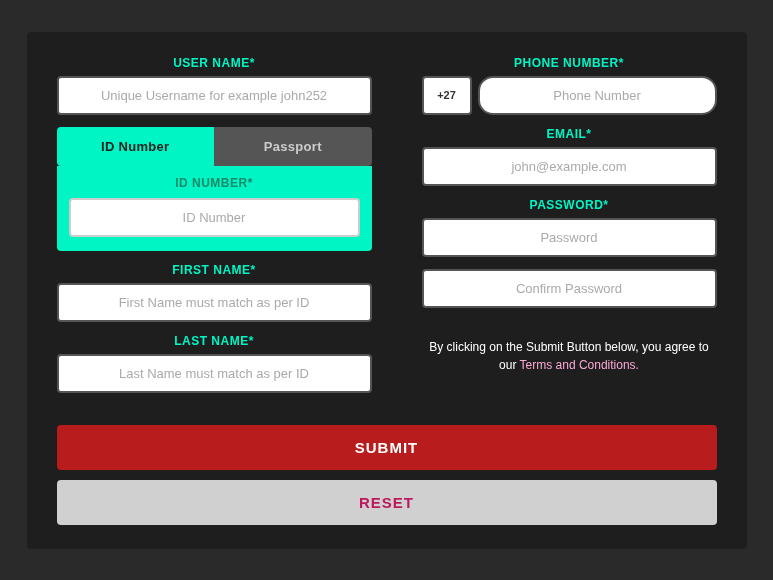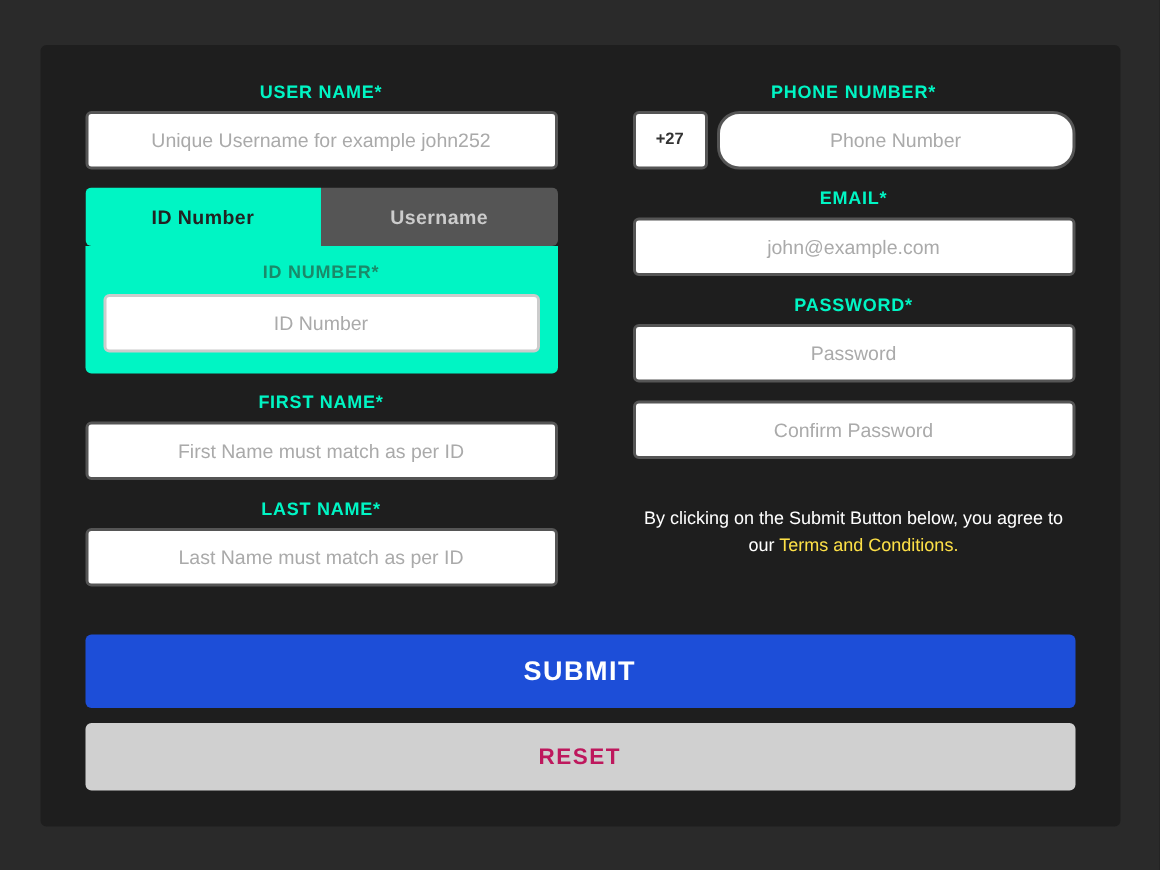--- a/index.html
+++ b/index.html
@@ -162,32 +162,32 @@
     .terms-text {
       color: #fff;
       font-size: 12px;
       text-align: center;
       line-height: 1.5;
       margin-top: 10px;
       margin-bottom: 4px;
     }
 
     .terms-link {
-      color: #fde047;
+      color: #f9a8d4;
       text-decoration: none;
       cursor: pointer;
     }
 
     
     .submit-btn {
       width: 100%;
       padding: 14px;
-      background-color: #1d4ed8;
+      background-color: #b91c1c;
       color: #fff;
-      font-size: 18px;
+      font-size: 15px;
       font-weight: bold;
       border: none;
       border-radius: 4px;
       cursor: pointer;
       letter-spacing: 1px;
       margin-top: 20px;
       text-transform: uppercase;
     }
 
     .reset-btn {
@@ -217,21 +217,21 @@
 
     <div class="left-col">
 
       <div class="field-group">
         <div class="field-label">USER NAME*</div>
         <input class="field-input" type="text" placeholder="Unique Username for example john252" style="">
       </div>
 
       <div class="id-passport-tabs">
         <button class="tab-btn active">ID Number</button>
-        <button class="tab-btn inactive">Username</button>
+        <button class="tab-btn inactive">Passport</button>
       </div>
 
       <div class="id-section">
         <div class="field-label">ID NUMBER*</div>
         <input class="field-input" type="text" placeholder="ID Number" style="">
       </div>
 
       <div class="field-group">
         <div class="field-label">FIRST NAME*</div>
         <input class="field-input" type="text" placeholder="First Name must match as per ID" style="">

